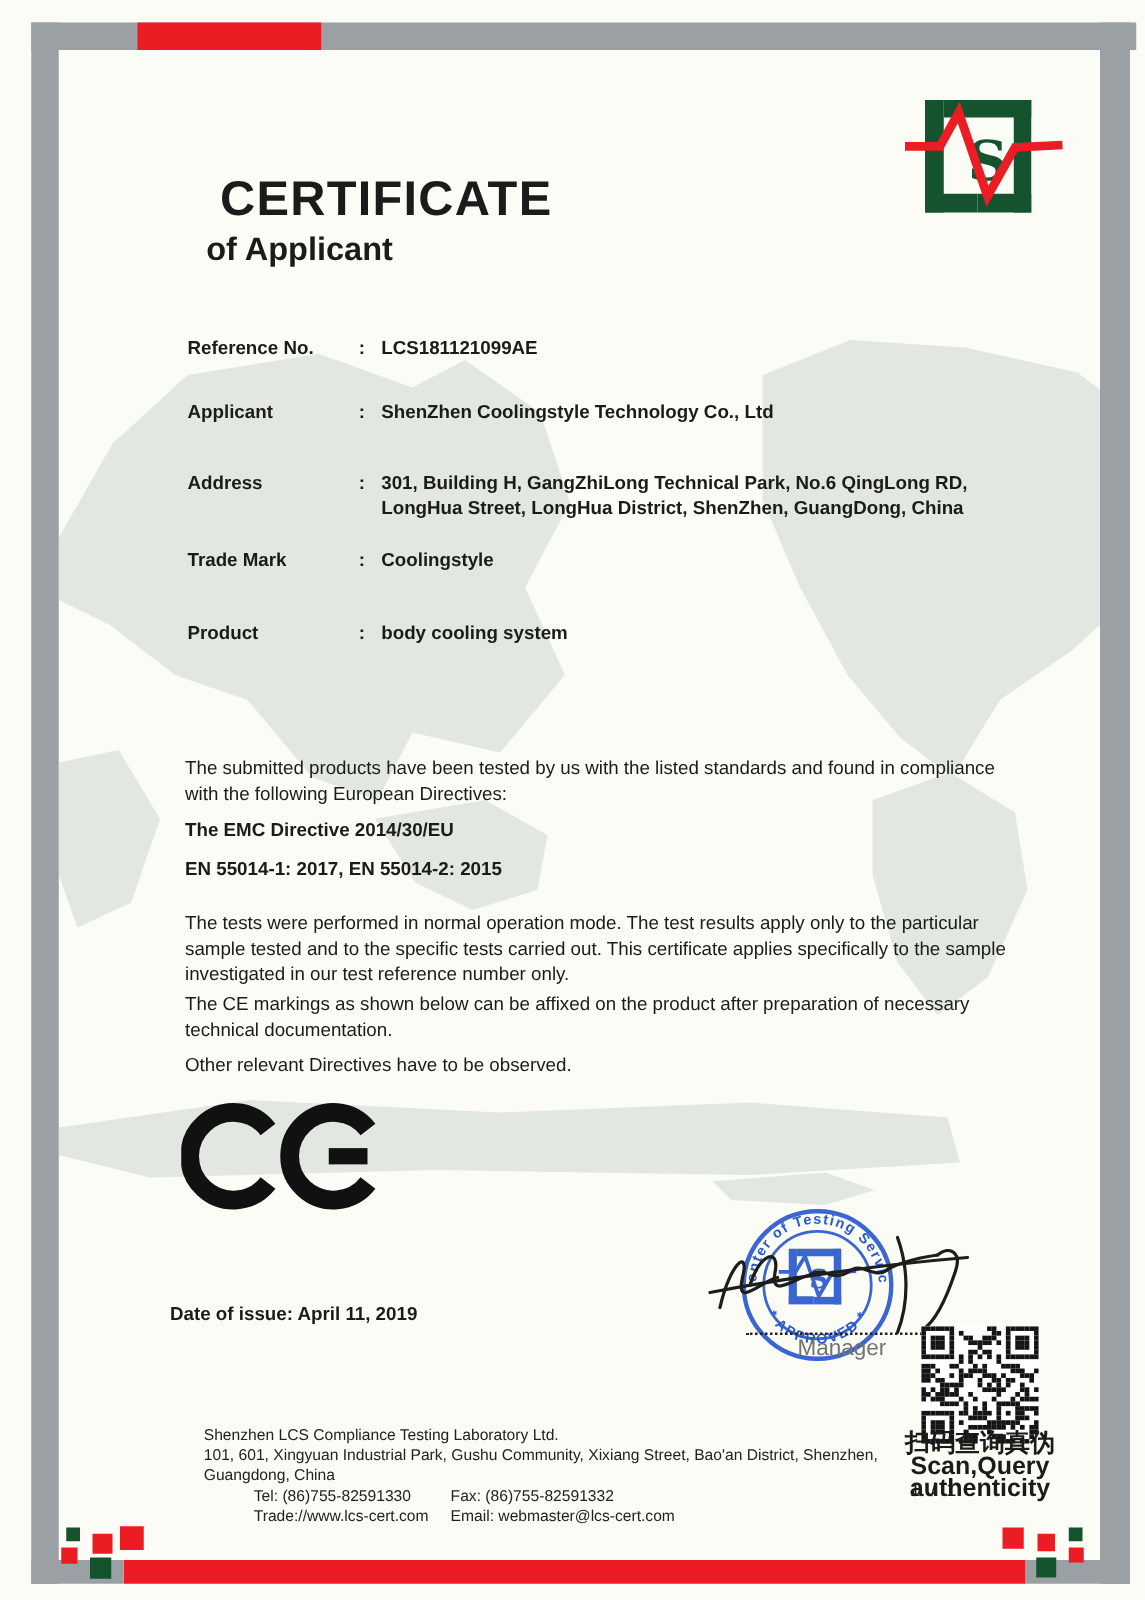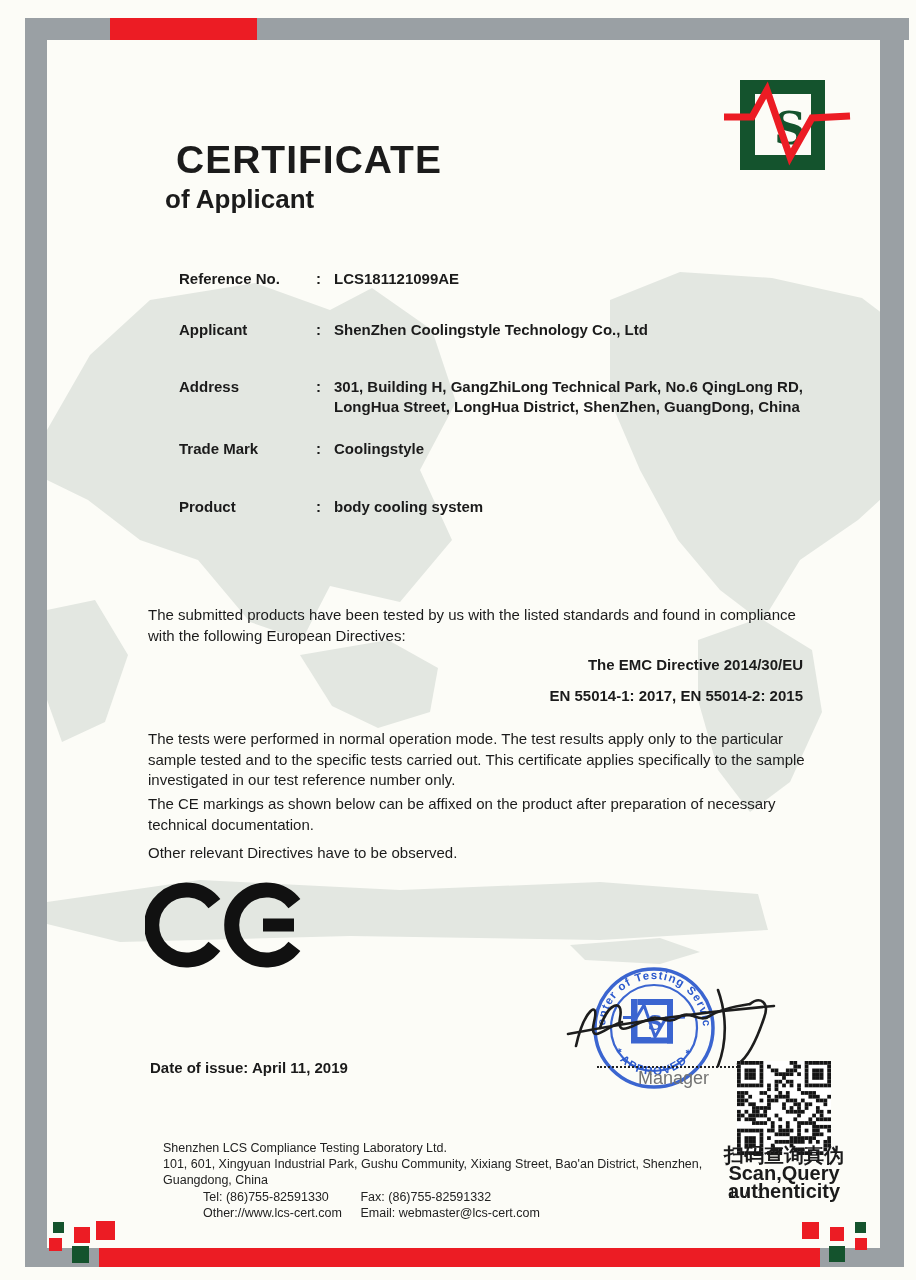--- a/index.html
+++ b/index.html
@@ -16,26 +16,26 @@
   #stub-bl{left:25px;top:1248px;width:74px;height:19px;background:#9aa0a4;}
   #stub-br{left:820px;top:1248px;width:84px;height:19px;background:#9aa0a4;}
   .sq{position:absolute;z-index:3;}
   
   #map{left:0;top:0;z-index:1;}
   
   .content{z-index:3;}
   #title{left:176px;top:138px;font-size:39px;font-weight:bold;letter-spacing:1px;}
   #subtitle{left:165px;top:184px;font-size:26px;font-weight:bold;}
   .row{position:absolute;left:150px;z-index:3;font-size:15px;font-weight:bold;line-height:20px;}
-  .row .lbl{display:inline-block;width:137px;vertical-align:top;margin-left:29px;}
+  .row .lbl{display:inline-block;width:137px;vertical-align:top;}
   .row .col{display:inline-block;width:18px;vertical-align:top;}
   .row .val{display:inline-block;width:520px;vertical-align:top;}
   .para{position:absolute;left:148px;z-index:3;font-size:15px;line-height:20.5px;width:655px;}
-  .bold{font-weight:bold;text-align:right;}
-  #date-line{left:150px;top:1043px;font-size:15px;font-weight:bold;z-index:4;margin-top:16px;}
+  .bold{font-weight:bold;}
+  #date-line{left:136px;top:1043px;font-size:15px;font-weight:bold;z-index:4;}
   
   #stamp{left:578px;top:952px;z-index:4;}
   #signature{left:560px;top:972px;z-index:5;}
   #dotline{left:597px;top:1052px;width:148px;height:14px;border-bottom:2px dotted #222;z-index:5;}
   #manager{left:638px;top:1068px;font-size:18px;color:#737373;z-index:5;}
   
   #qr-box{left:737px;top:1061px;width:94px;height:94px;background:#fff;z-index:6;}
   #qr-caption{left:700px;top:1146px;width:168px;text-align:center;z-index:6;
               font-size:20px;font-weight:bold;line-height:18px;}
   
@@ -483,20 +483,20 @@
 
   <div id="footer" class="abs">
     <div>Shenzhen LCS Compliance Testing Laboratory Ltd.</div>
     <div>101, 601, Xingyuan Industrial Park, Gushu Community, Xixiang Street, Bao'an District, Shenzhen,</div>
     <div>Guangdong, China</div>
     <div>
       <span class="f-col">Tel: (86)755-82591330</span>
       <span>Fax: (86)755-82591332</span>
     </div>
     <div>
-      <span class="f-col">Other://www.lcs-cert.com</span>
+      <span class="f-col">Trade://www.lcs-cert.com</span>
       <span>Email: webmaster@lcs-cert.com</span>
     </div>
   </div>
 
   <div id="page-num" class="abs">1 / 1</div>
 
 </div>
 
 </body></html>

